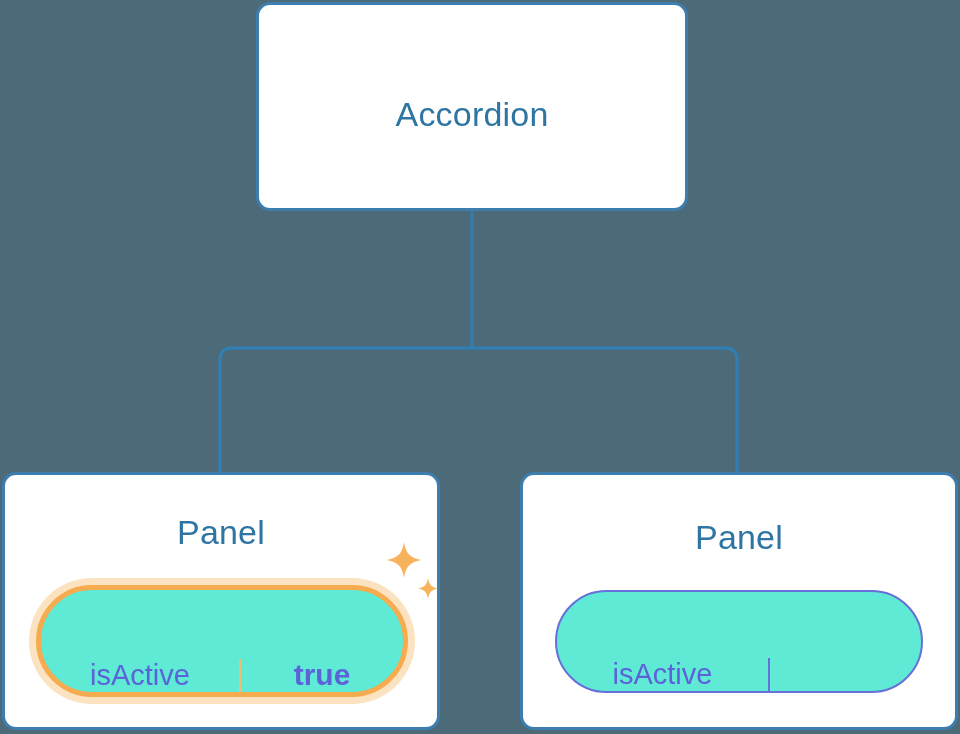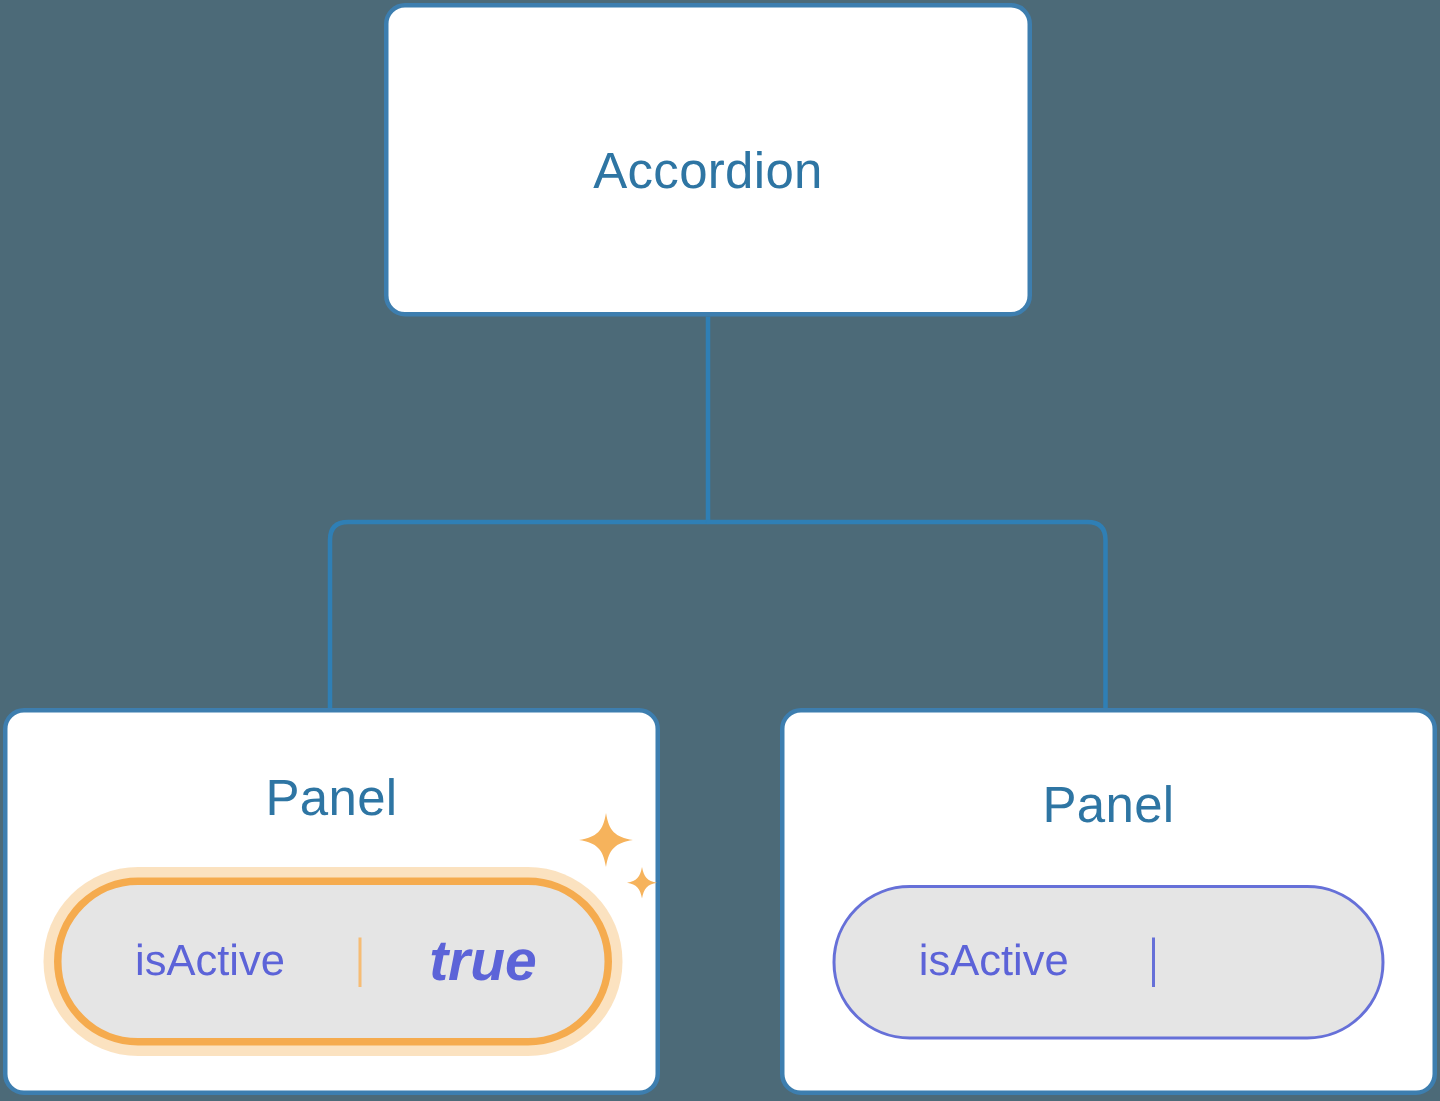--- a/index.html
+++ b/index.html
@@ -77,41 +77,40 @@
   }
 
   
   .pill-wrap {
     position: absolute;
     display: flex;
     align-items: stretch;
   }
   .pill {
     display: flex;
-    align-items: center;
+    align-items: flex-end;
     box-sizing: border-box;
     border-radius: 999px;
-    background: #e5e5e5;
+    background: #5eead4;
   }
   .pill-cell {
     display: flex;
     align-items: center;
     justify-content: center;
     box-sizing: border-box;
     white-space: nowrap;
   }
   .pill-key {
     font-size: 29px;
     font-weight: 400;
     color: #5c63d8;
   }
   .pill-val {
-    font-size: 38px;
+    font-size: 30px;
     color: #5c63d8;
-    font-style: italic;
   }
 
   
   #pill-left {
     left: 36px;
     top: 585px;
     width: 372px;
     height: 112px;
   }
   #pill-left .pill {

